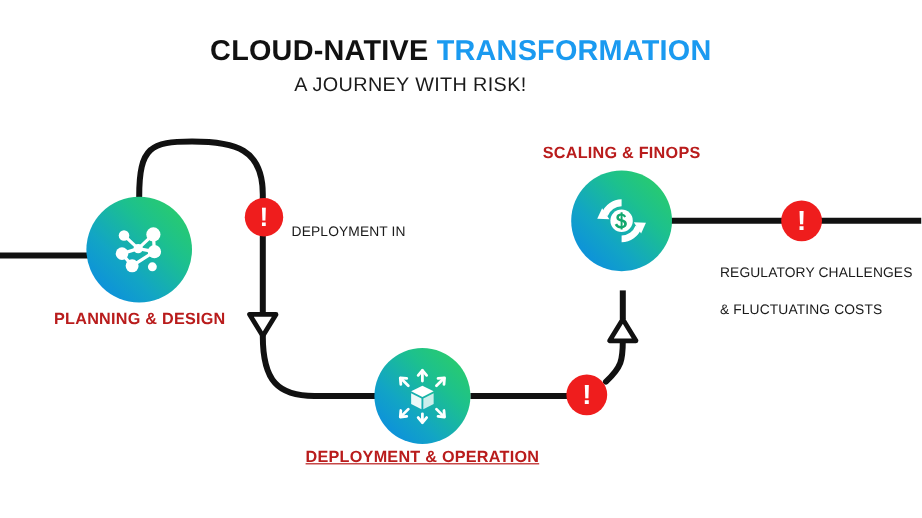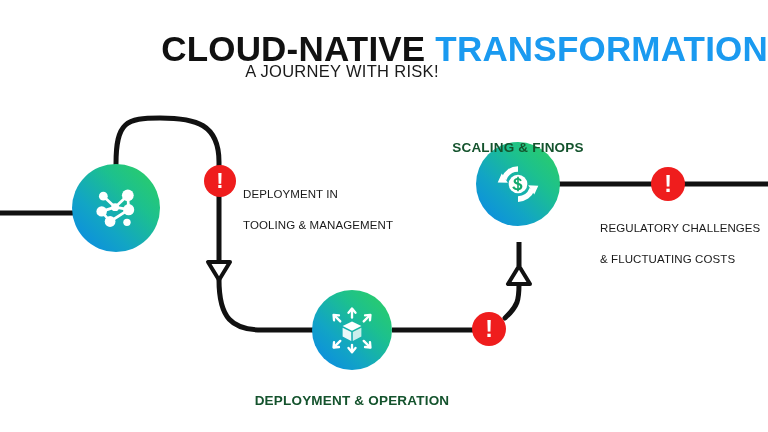--- a/index.html
+++ b/index.html
@@ -8,22 +8,22 @@
     background:#ffffff;
     font-family:"Liberation Sans", sans-serif;
     overflow:hidden;
     position:relative;
   }
   #stage{position:relative;width:768px;height:432px;}
 
   
   .title{
     position:absolute;top:30px;left:0;width:768px;
-    text-align:right;
-    font-size:35px;font-weight:bold;letter-spacing:.2px;
+    text-align:center;
+    font-size:24px;font-weight:bold;letter-spacing:.2px;
     color:#111111;line-height:1.1;
     white-space:nowrap;
   }
   .title .accent{color:#1a9af0;}
   .subtitle{
     position:absolute;top:62px;left:0;width:684px;
     text-align:center;
     font-size:16.5px;font-weight:400;letter-spacing:.3px;
     color:#1a1a1a;
   }
@@ -34,24 +34,23 @@
   
   .node{
     position:absolute;border-radius:50%;
     background:linear-gradient(45deg,#0a86e8 0%,#12a5c4 35%,#1cc08f 65%,#2fd05f 100%);
     display:flex;align-items:center;justify-content:center;
   }
   .node svg{display:block;}
 
   .node-label{
     position:absolute;
-    font-size:13.5px;font-weight:bold;color:#14532d;
+    font-size:13.5px;font-weight:bold;color:#b91c1c;
     letter-spacing:.2px;white-space:nowrap;
     text-align:center;
-    margin-top:20px;
   }
 
   
   .badge{
     position:absolute;border-radius:50%;
     background:#ef1d1d;
     display:flex;align-items:center;justify-content:center;
     color:#ffffff;font-weight:bold;
     font-family:"Liberation Sans", sans-serif;
   }
@@ -106,20 +105,21 @@
         <circle cx="17" cy="18" r="5.2"></circle>
         <circle cx="31" cy="31" r="4.6"></circle>
         <circle cx="46" cy="17" r="7"></circle>
         <circle cx="15" cy="36" r="6.2"></circle>
         <circle cx="47" cy="34" r="6.6"></circle>
         <circle cx="25" cy="48" r="6.4"></circle>
         <circle cx="45" cy="49" r="4.4"></circle>
       </g>
     </svg>
   </div>
+  <div class="node-label" style="left:34px;top:258px;width:165px;">PLANNING &amp; DESIGN</div>
 
   <div class="node" style="left:312px;top:290px;width:80px;height:80px;">
     <svg width="50" height="50" viewBox="0 0 64 64">
       <g fill="#ffffff">
         <path d="M32 21 L44 27 L32 33 L20 27 Z"></path>
         <path d="M20 29 L31 34.6 L31 46 L20 40.4 Z" opacity=".92"></path>
         <path d="M33 34.6 L44 29 L44 40.4 L33 46 Z" opacity=".78"></path>
       </g>
       <g stroke="#ffffff" stroke-width="3" stroke-linecap="round" stroke-linejoin="round" fill="none">
         <path d="M32 16 L32 5"></path>
@@ -130,21 +130,21 @@
           <path d="M9 19.5 L8.4 12.6 L15.3 13.2"></path>
         <path d="M47 46 L55 54"></path>
           <path d="M55 47.5 L55.6 54.4 L48.7 53.8"></path>
         <path d="M47 21 L55 13"></path>
           <path d="M48.7 13.2 L55.6 12.6 L55 19.5"></path>
         <path d="M17 46 L9 54"></path>
           <path d="M15.3 53.8 L8.4 54.4 L9 47.5"></path>
       </g>
     </svg>
   </div>
-  <div class="node-label" style="left:243px;top:373px;width:218px;">DEPLOYMENT &amp; OPERATION</div>
+  <div class="node-label" style="left:243px;top:373px;width:218px;text-decoration:underline;">DEPLOYMENT &amp; OPERATION</div>
 
   <div class="node" style="left:476px;top:142px;width:84px;height:84px;">
     <svg width="52" height="52" viewBox="0 0 64 64">
       <g fill="#ffffff">
         <path d="M32 10 A22 22 0 0 0 11.5 24.5 L17.8 27 A15.4 15.4 0 0 1 32 17 Z"></path>
         <path d="M32 54 A22 22 0 0 0 52.5 39.5 L46.2 37 A15.4 15.4 0 0 1 32 47 Z"></path>
         <path d="M12 19 L7 30 L19.5 30.5 Z"></path>
         <path d="M52 45 L57 34 L44.5 33.5 Z"></path>
         <circle cx="32" cy="32" r="11.5"></circle>
       </g>
@@ -159,21 +159,20 @@
       </g>
     </svg>
   </div>
   <div class="node-label" style="left:443px;top:120px;width:150px;">SCALING &amp; FINOPS</div>
 
   <div class="badge" style="left:204px;top:165px;width:32px;height:32px;font-size:22px;">
     <span>!</span>
   </div>
   <div class="risk-label" style="left:243px;top:172px;width:175px;">
     <div>DEPLOYMENT IN</div>
-    <div>TOOLING &amp; MANAGEMENT</div>
   </div>
 
   <div class="badge" style="left:472px;top:312px;width:34px;height:34px;font-size:23px;">
     <span>!</span>
   </div>
 
   <div class="badge" style="left:651px;top:167px;width:34px;height:34px;font-size:23px;">
     <span>!</span>
   </div>
   <div class="risk-label" style="left:600px;top:206px;width:175px;">

